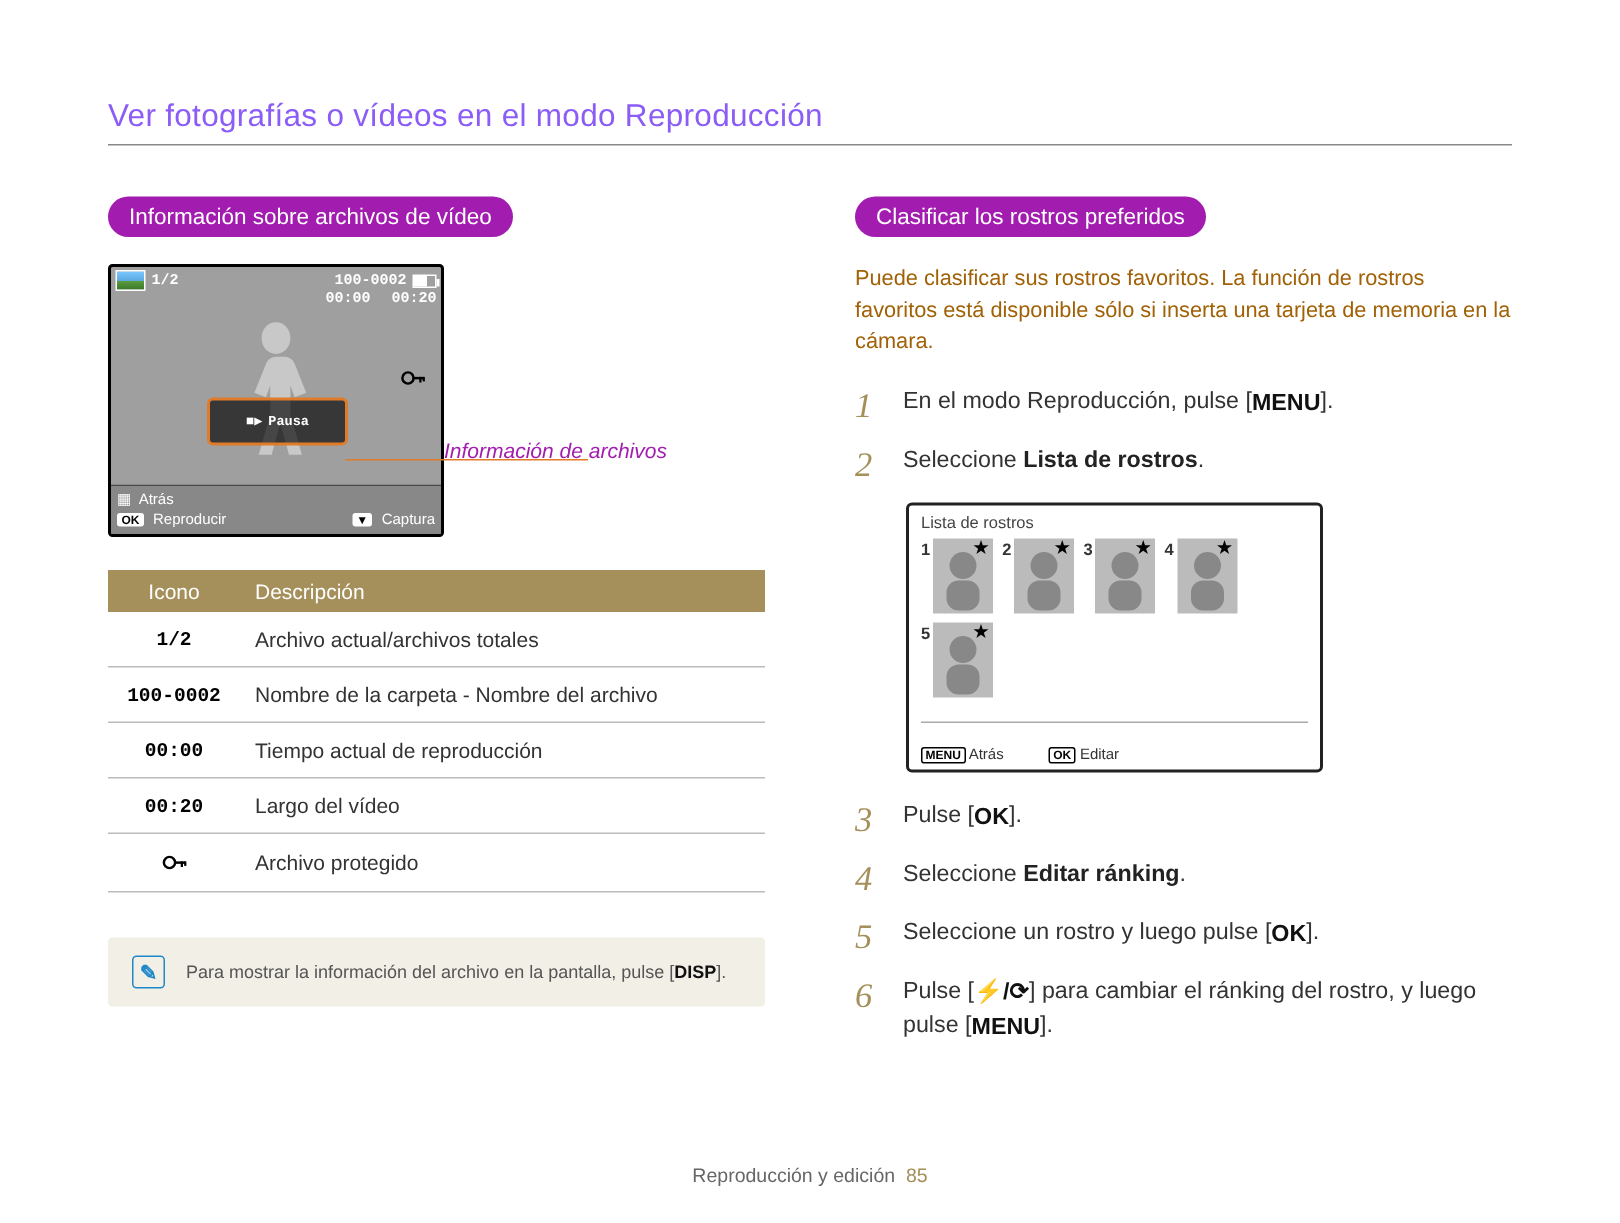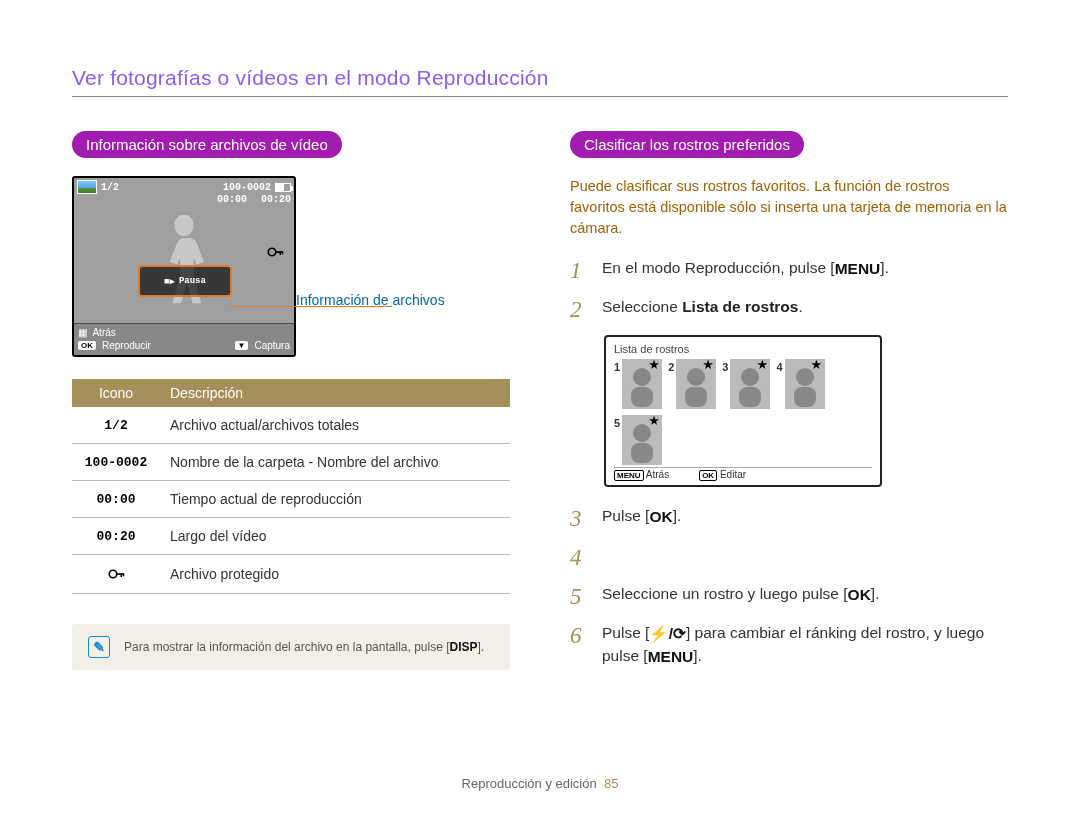--- a/index.html
+++ b/index.html
@@ -95,21 +95,21 @@
     color: #fff;
     background: #888;
   }
   .cs-bottom .row { display: flex; gap: 6px; align-items: center; }
   .btn-tag {
     background: #fff; color: #000; font-size: 8px;
     padding: 0 3px; border-radius: 2px; font-weight: 700;
     font-family: Arial, sans-serif;
   }
   .callout-wrap { position: relative; display: flex; align-items: flex-start; }
-  .callout-label { font-size: 14px; color: #0369a1; padding-top: 116px; }
+  .callout-label { font-size: 14px; color: #a21caf; padding-top: 116px; font-style: italic; }
   .callout-line {
     position: absolute;
     left: 158px; top: 130px;
     width: 162px;
     border-top: 1px solid #e07b2a;
   }
 
   
   .info-table {
     width: 100%;
@@ -200,22 +200,22 @@
     background: #bbb;
     display: flex; align-items: center; justify-content: center;
     overflow: hidden;
   }
   .star {
     position: absolute; top: -2px; left: 26px;
     color: #000; font-size: 13px;
   }
   .faces-bottom {
     border-top: 1px solid #aaa;
-    margin-top: 2px;
-    padding-top: 1px;
+    margin-top: 16px;
+    padding-top: 16px;
     display: flex; gap: 30px;
     font-size: 10px; color: #333;
     align-items: flex-end;
   }
   .tag2 {
     display:inline-block;
     border: 1px solid #000;
     font-size: 8px; font-weight: 900;
     padding: 0 2px;
     border-radius: 2px;
@@ -422,20 +422,21 @@
       </div>
     </div>
 
     <ol class="steps">
       <li>
         <span class="step-num">3</span>
         <span><span>Pulse [</span><span class="mono-inline">OK</span><span>].</span></span>
       </li>
       <li>
         <span class="step-num">4</span>
+        <span><span>Seleccione </span><b>Editar ránking</b><span>.</span></span>
       </li>
       <li>
         <span class="step-num">5</span>
         <span><span>Seleccione un rostro y luego pulse [</span><span class="mono-inline">OK</span><span>].</span></span>
       </li>
       <li>
         <span class="step-num">6</span>
         <span><span>Pulse [</span><span class="mono-inline">⚡/⟳</span><span>] para cambiar el ránking del rostro, y luego pulse [</span><span class="mono-inline">MENU</span><span>].</span></span>
       </li>
     </ol>

